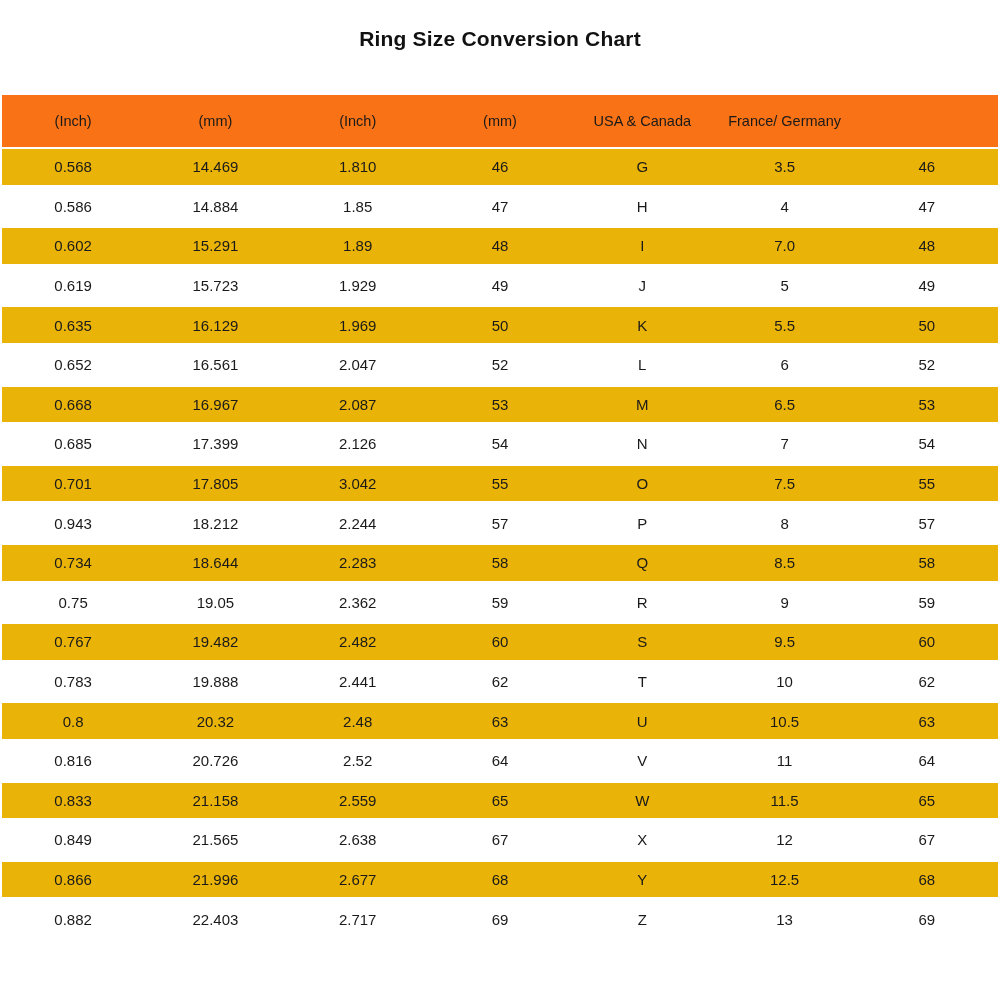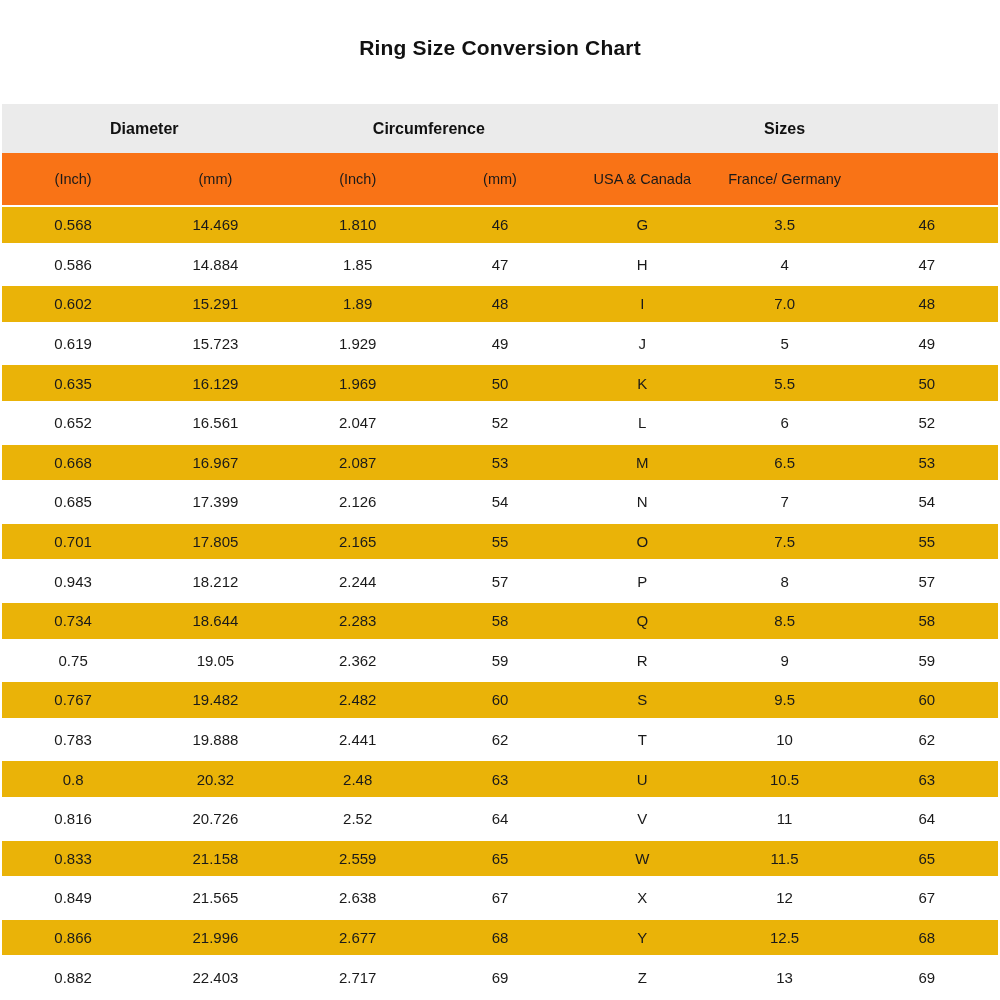--- a/index.html
+++ b/index.html
@@ -6,21 +6,21 @@
     margin: 0;
     padding: 0;
     background: #ffffff;
     width: 1000px;
     height: 1000px;
     font-family: "Liberation Sans", sans-serif;
     color: #1a1a1a;
     -webkit-font-smoothing: antialiased;
   }
   .page-title {
-    padding-top: 36px;
+    padding-top: 27px;
     height: 24px;
     text-align: center;
     font-size: 21px;
     font-weight: bold;
     color: #111111;
     letter-spacing: 0.2px;
   }
   .conversion-table {
     margin: 44px 2px 0 2px;
   }
@@ -60,25 +60,20 @@
     padding: 2px 0;
   }
 </style>
 </head>
 <body>
 
 <div class="page-title">Ring Size Conversion Chart</div>
 
 <div class="conversion-table">
 
-  <div class="grid-row group-row">
-    <div class="group-cell-diameter">Diameter</div>
-    <div class="group-cell-circumference">Circumference</div>
-    <div class="group-cell-sizes">Sizes</div>
-  </div>
 
   <div class="grid-row sub-row">
     <div class="sub-cell">(Inch)</div>
     <div class="sub-cell">(mm)</div>
     <div class="sub-cell">(Inch)</div>
     <div class="sub-cell">(mm)</div>
     <div class="sub-cell">USA &amp; Canada</div>
     <div class="sub-cell">France/ Germany</div>
   </div>
 
@@ -152,21 +147,21 @@
         <div>17.399</div>
         <div>2.126</div>
         <div>54</div>
         <div>N</div>
         <div>7</div>
         <div>54</div>
       </div>
       <div class="grid-row data-row striped">
         <div>0.701</div>
         <div>17.805</div>
-        <div>2.165</div>
+        <div>3.042</div>
         <div>55</div>
         <div>O</div>
         <div>7.5</div>
         <div>55</div>
       </div>
       <div class="grid-row data-row">
         <div>0.943</div>
         <div>18.212</div>
         <div>2.244</div>
         <div>57</div>

